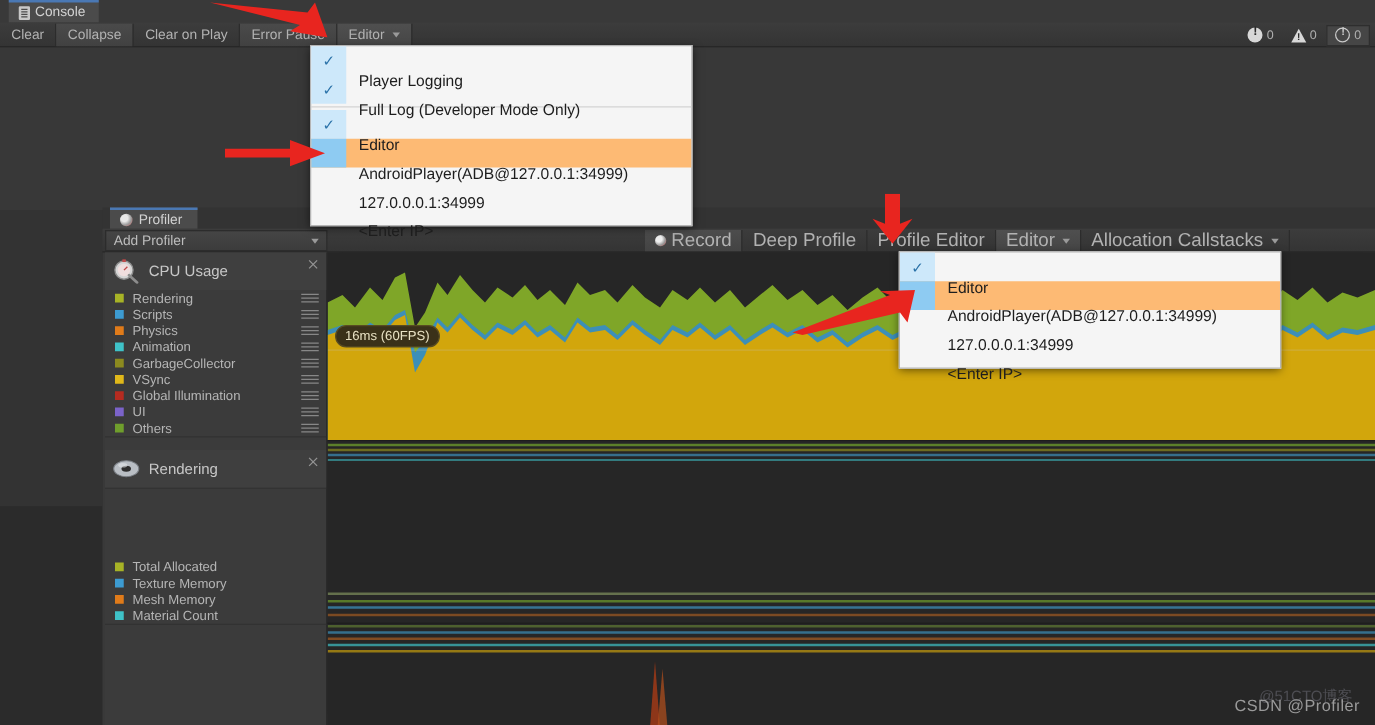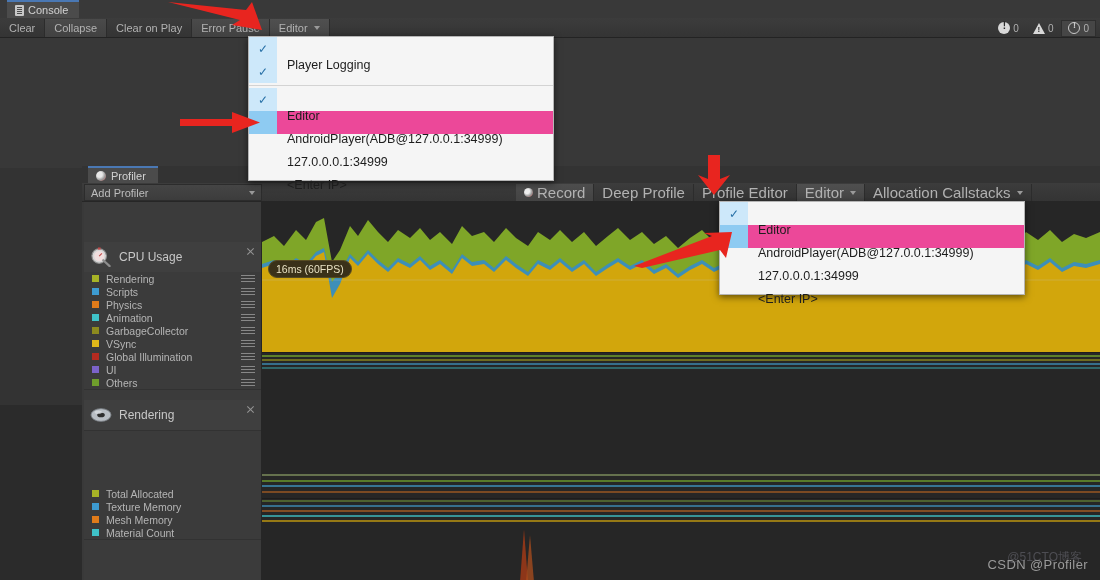--- a/index.html
+++ b/index.html
@@ -78,21 +78,21 @@
   .pt { height:17px; padding:0 8px; display:flex; align-items:center; color:#b2b2b2;
     font-size:15px; white-space:nowrap; border-right:1px solid #2c2c2c; }
   .pt.rec { background:linear-gradient(#4d4d4d,#434343); gap:4px; }
   .rec-dot { width:9px;height:9px;border-radius:50%;
     background:radial-gradient(circle at 35% 35%,#eee 30%,#999 60%,#c04a4a 100%); }
   .pt.pressed { background:linear-gradient(#4f4f4f,#454545); }
 
   
   #module-list { position:absolute; left:84px; top:202px; width:178px; height:378px;
      background:#3b3b3b; border-right:1px solid #262626; }
-  .module { position:relative; border-bottom:1px solid #323232;margin-top:40px; }
+  .module { position:relative; border-bottom:1px solid #323232; }
   .module-head { height:30px; display:flex; align-items:center; gap:7px; padding:0 6px;
     background:#3f3f3f; position:relative; }
   .module-title { color:#c7c7c7; font-size:12px; }
   .close-x { position:absolute; right:6px; top:5px; width:9px; height:9px; opacity:.65; }
   .close-x:before,.close-x:after{ content:""; position:absolute; left:0; top:4px; width:9px;height:1px;background:#c3c3c3;}
   .close-x:before{ transform:rotate(45deg);} .close-x:after{ transform:rotate(-45deg);}
   .mod-ico { width:22px; height:20px; flex:0 0 auto; }
   .row { height:13px; display:flex; align-items:center; padding:0 6px 0 8px; gap:7px; }
   .sw { width:7px; height:7px; flex:0 0 auto; }
   .row-label { color:#b5b5b5; font-size:10.5px; white-space:nowrap; }
@@ -112,21 +112,21 @@
 
   
   .menu { position:absolute; background:#f5f5f5; border:1px solid #b5b5b5;
     box-shadow:0 2px 7px rgba(0,0,0,.55); z-index:40; }
   .menu-item { height:22px; display:flex; align-items:center; color:#1d1d1d; font-size:12.5px; }
   .menu-item.tall { height:23px; }
   .check-col { width:28px; height:100%; display:flex; align-items:center; justify-content:center;
     background:#cde8fa; color:#2a72a8; font-size:12px; flex:0 0 auto; }
   .check-col.plain { background:transparent; }
   .menu-label { padding-left:10px; white-space:nowrap;margin-top:33px; }
-  .menu-item.highlight { background:#ec4899; }
+  .menu-item.highlight { background:#fdba74; }
   .menu-item.highlight .check-col { background:#8ecbf2; }
   .menu-sep { height:1px; background:#d3d3d3; margin:2px 0; }
   #menu-console { left:248px; top:36px; width:306px; }
   #menu-profiler { left:719px; top:201px; width:306px; }
 
   
   .arrow { position:absolute; z-index:60; }
 
   
   #watermark { position:absolute; right:12px; bottom:8px; color:#9a9a9a; font-size:13px;
@@ -388,20 +388,21 @@
     </div>
   </div>
 
   <div class="menu" id="menu-console">
     <div class="menu-item tall">
       <span class="check-col">✓</span>
       <span class="menu-label">Player Logging</span>
     </div>
     <div class="menu-item tall">
       <span class="check-col">✓</span>
+      <span class="menu-label">Full Log (Developer Mode Only)</span>
     </div>
     <div class="menu-sep"></div>
     <div class="menu-item tall">
       <span class="check-col">✓</span>
       <span class="menu-label">Editor</span>
     </div>
     <div class="menu-item tall highlight">
       <span class="check-col"></span>
       <span class="menu-label">AndroidPlayer(ADB@127.0.0.1:34999)</span>
     </div>

